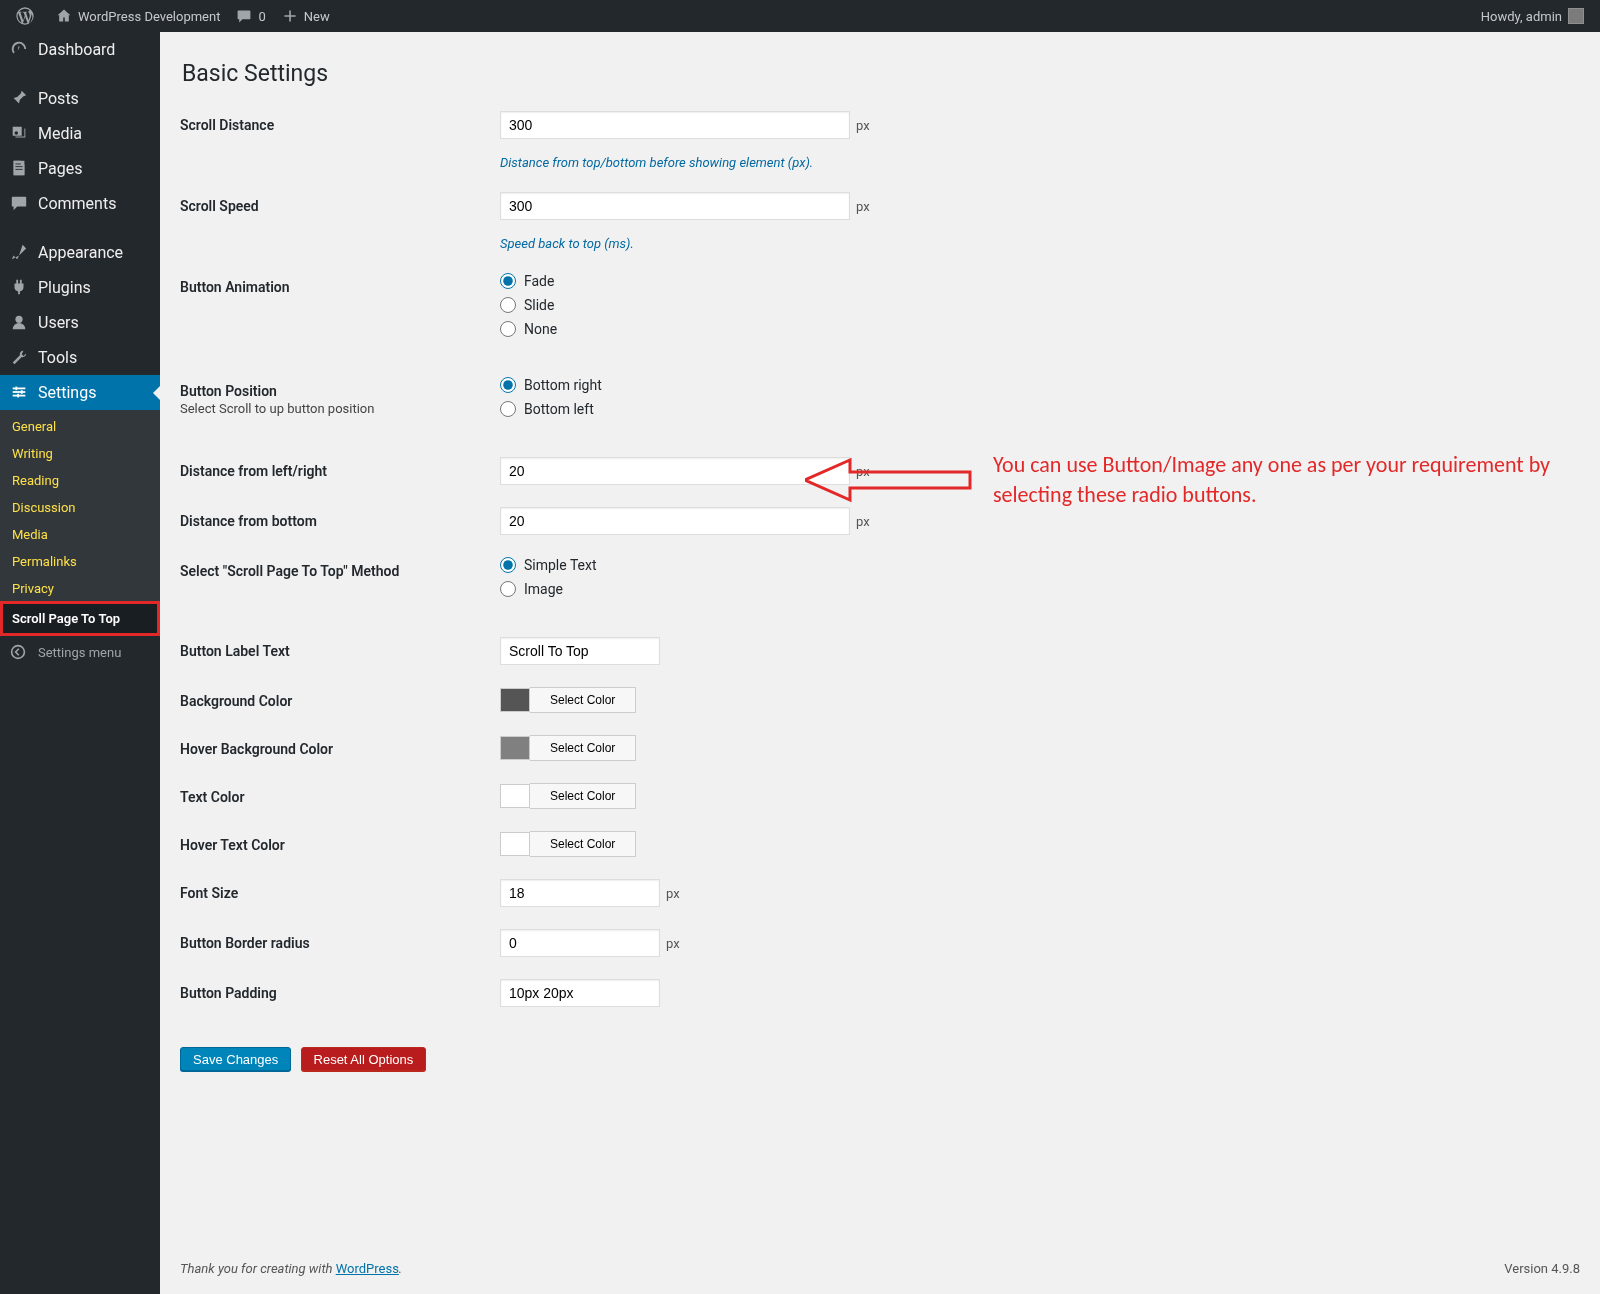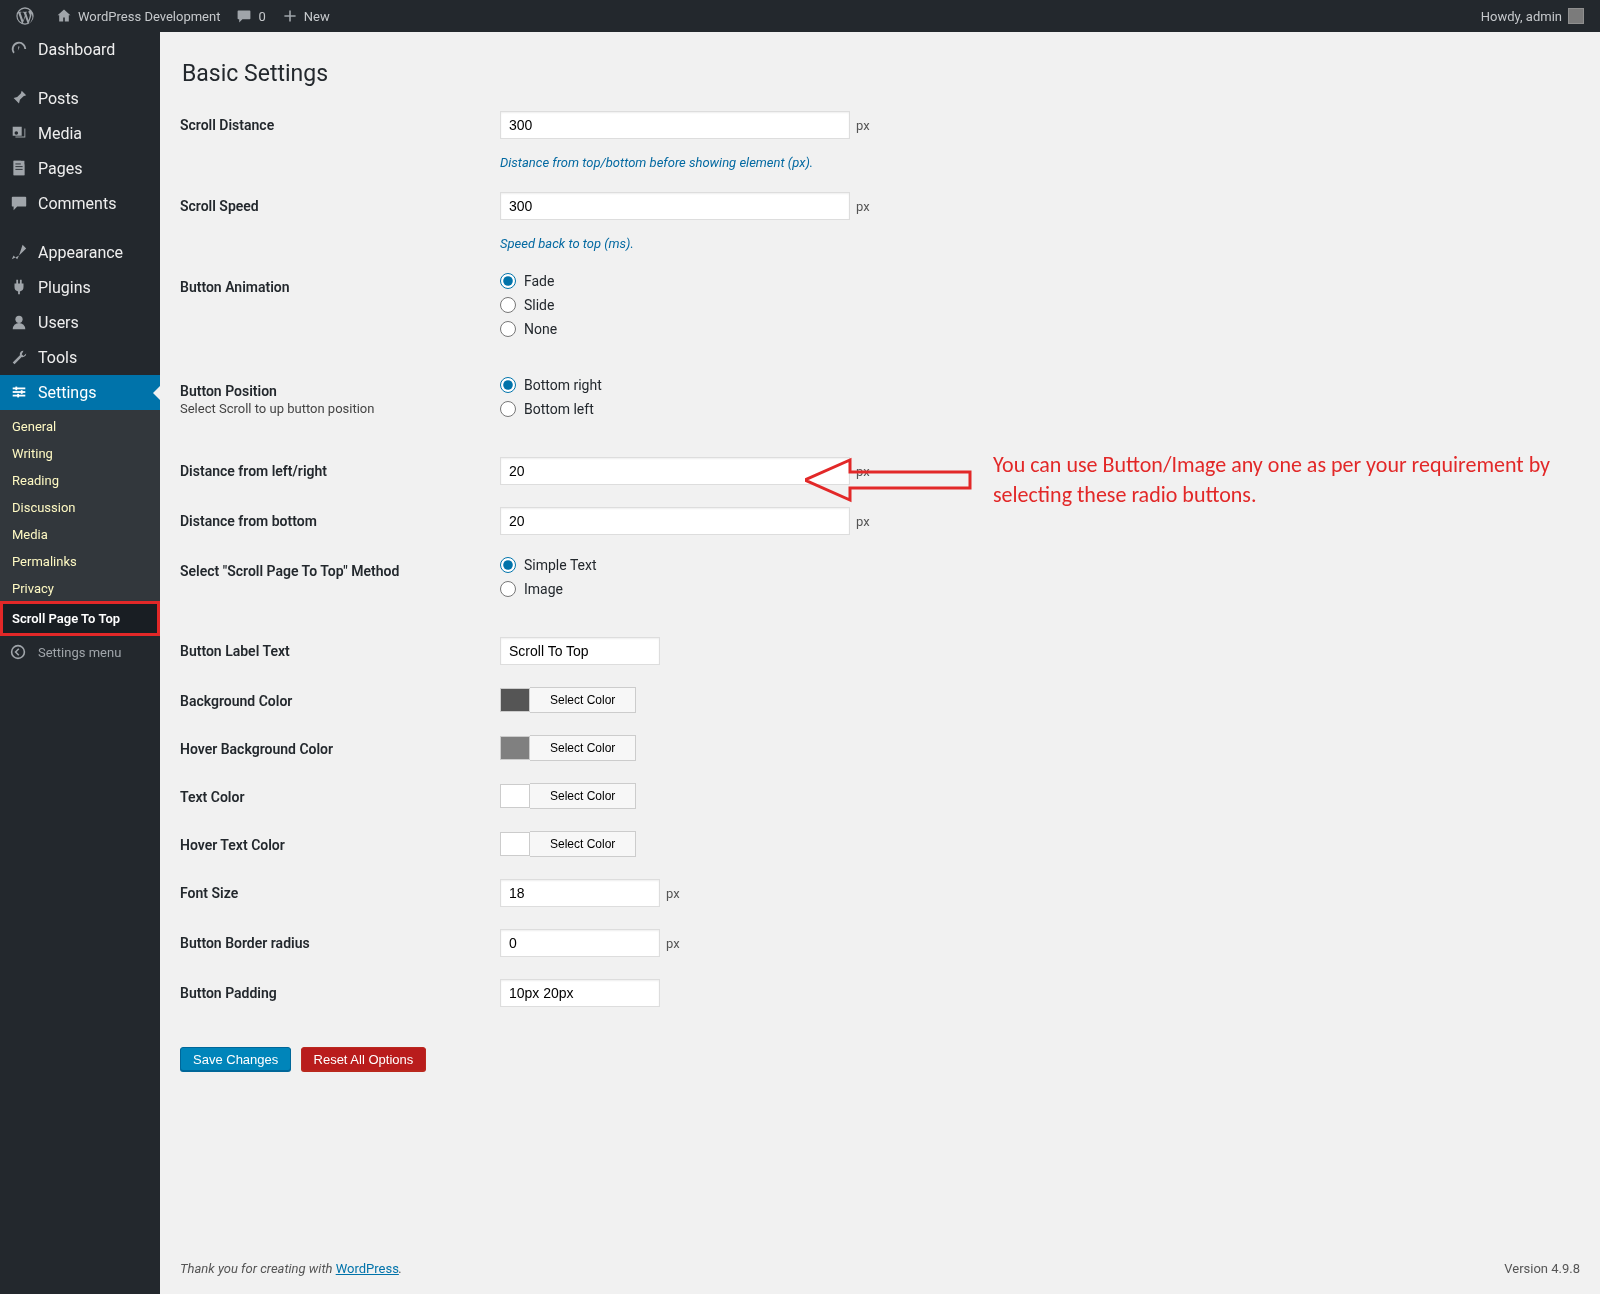--- a/index.html
+++ b/index.html
@@ -14,21 +14,21 @@
 
 
 .wrap { display: flex; }
 .sidebar { width: 160px; background: #23282d; color: #eee; min-height: 1262px; display: flex; flex-direction: column; }
 .menu-item { display: flex; align-items: flex-start; padding: 8px 10px; color: #eee; cursor: pointer; font-size: 16px; }
 .menu-item .mi-icon { width: 20px; margin-right: 8px; color: #a0a5aa; display: inline-flex; align-items: center; }
 .menu-item.current { background: #0073aa; color: #fff; position: relative; }
 .menu-item.current .mi-icon { color: #fff; }
 .menu-item.current::after { content: ""; position: absolute; right: -1px; top: 50%; transform: translateY(-50%); border: 8px solid transparent; border-right-color: #f1f1f1; }
 .submenu { background: #32373c; }
-.sub-item { padding: 6px 12px; color: #fef9c3; font-size: 13px; cursor: pointer; }
+.sub-item { padding: 6px 12px; color: #fde047; font-size: 13px; cursor: pointer; }
 .sub-item.current { background: #191e23; color: #fff; font-weight: 600; border-left: 3px solid #e22828; border-right: 3px solid #e22828; border-bottom: 3px solid #e22828; padding-left: 9px; padding-right: 9px; margin-top: -1px; padding-top: 7px; padding-bottom: 7px; }
 .submenu { border-top: 3px solid transparent; }
 .sub-item.current-top { border-top: 3px solid #e22828; }
 .collapse-item { display: flex; align-items: center; padding: 8px 10px; color: #a0a5aa; font-size: 13px; cursor: pointer; }
 .collapse-item .mi-icon { width: 20px; margin-right: 8px; display: inline-flex; }
 
 
 .content { flex: 1; padding: 10px 20px 0 20px; position: relative; display: flex; flex-direction: column; min-height: 1262px; }
 .page-title { font-size: 23px; font-weight: 400; margin: 18px 0 24px 2px; }
 .form-row { display: flex; align-items: flex-start; margin-bottom: 22px; }

